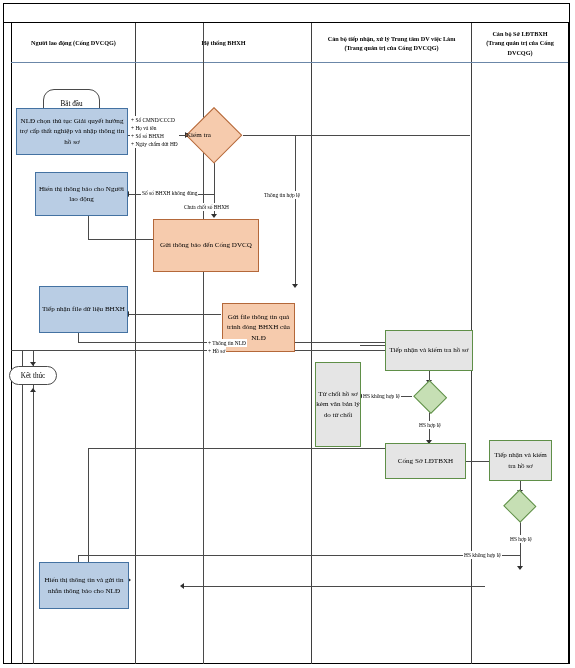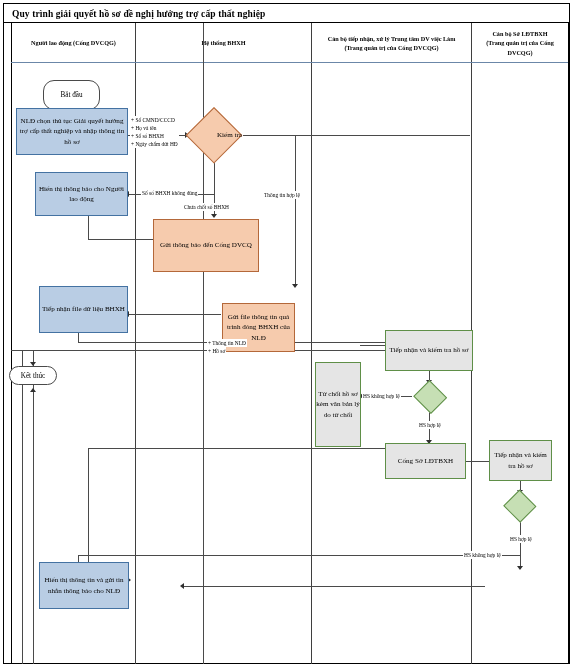--- a/index.html
+++ b/index.html
@@ -100,21 +100,21 @@
     border-radius: 11px;
     font-size: 7.2px;
     color: #000000;
   }
 
   
   .diamond {
     position: absolute;
     display: flex;
     align-items: center;
-    justify-content: flex-end;
+    justify-content: flex-start;
   }
   .diamond .shape {
     position: absolute;
     left: 50%; top: 50%;
     width: 70.7%; height: 70.7%;
     transform: translate(-50%, -50%) rotate(45deg);
   }
   .diamond.orange .shape { background: #f6cbad; border: 1px solid #b4683a; }
   .diamond.green  .shape { background: #c6dfb4; border: 1px solid #5f8f48; }
   .diamond .dlabel {
@@ -172,23 +172,20 @@
   }
   .edge-label.multi { white-space: pre-line; }
 </style>
 </head>
 <body>
 
 <div id="page">
 
   <div class="outer-frame"></div>
 
-  <div class="title-bar">
-    <span class="title-text">Quy trình giải quyết hồ sơ đề nghị hưởng trợ cấp thất nghiệp</span>
-  </div>
   <div class="title-rule"></div>
 
   <div class="lane-v" style="left:11px;"></div>
   <div class="lane-v inner" style="left:135px;"></div>
   <div class="lane-v inner" style="left:311px;"></div>
   <div class="lane-v inner" style="left:471px;"></div>
   <div class="lane-v" style="left:568px;"></div>
   <div class="lane-header-rule"></div>
 
   <div class="lane-head" style="left:12px;  width:123px;">
@@ -269,21 +266,21 @@
   <div class="h-line" style="left:88px; top:448px; width:299px;"></div>
   <div class="v-line" style="left:88px; top:448px; height:132px;"></div>
   <div class="h-line" style="left:88px; top:580px; width:41px;"></div>
   <div class="arrow right" style="left:127px; top:577px;"></div>
 
   <div class="h-line" style="left:182px; top:586px; width:303px;"></div>
   <div class="arrow left" style="left:180px; top:583px;"></div>
 
   <div class="v-line" style="left:203px; top:23px; height:641px;"></div>
 
-  <div class="terminal" style="left:43px; top:80px; width:57px; height:30px;">
+  <div class="terminal" style="left:43px; top:89px; width:57px; height:30px;">
     <span>Bắt đầu</span>
   </div>
 
   <div class="node blue" style="left:16px; top:108px; width:112px; height:47px;">
     <span>NLĐ chọn thủ tục Giải quyết hưởng trợ cấp thất nghiệp và nhập thông tin hồ sơ</span>
   </div>
 
   <div class="node blue" style="left:35px; top:172px; width:93px; height:44px;">
     <span>Hiển thị thông báo cho Người lao động</span>
   </div>

